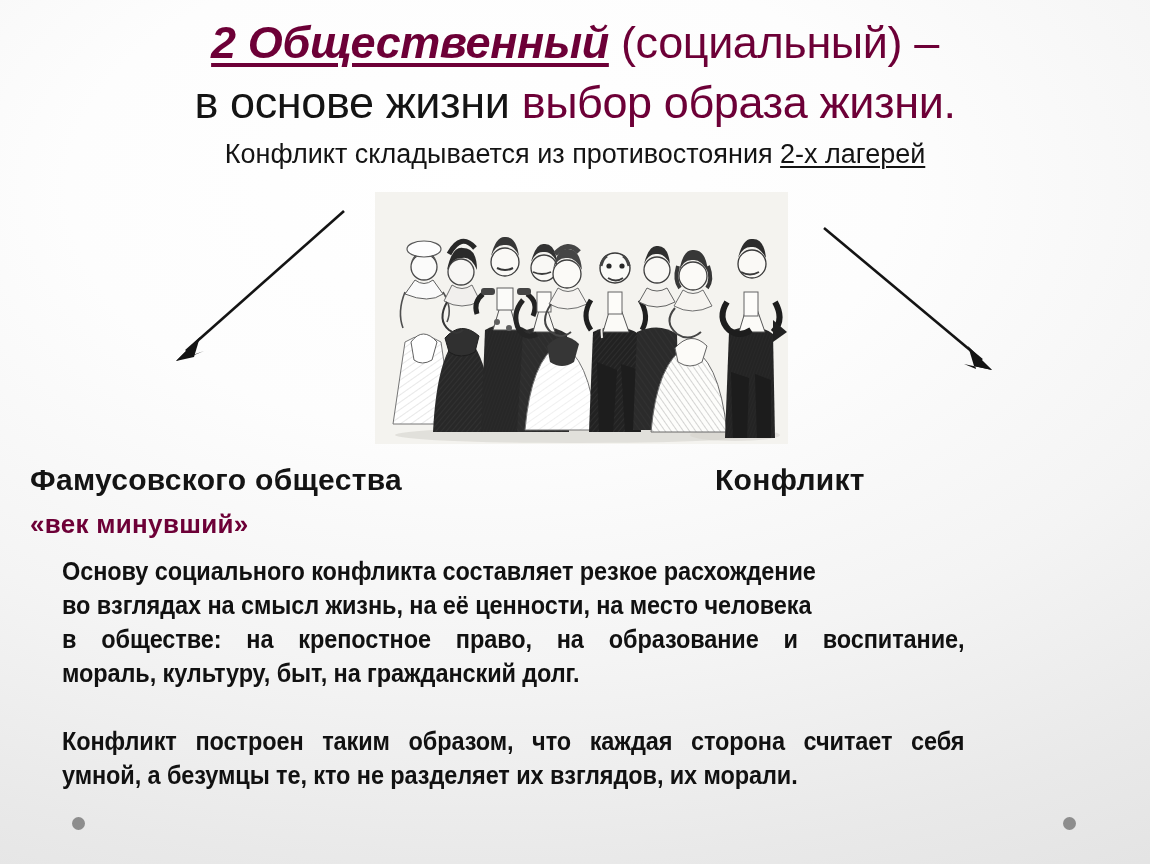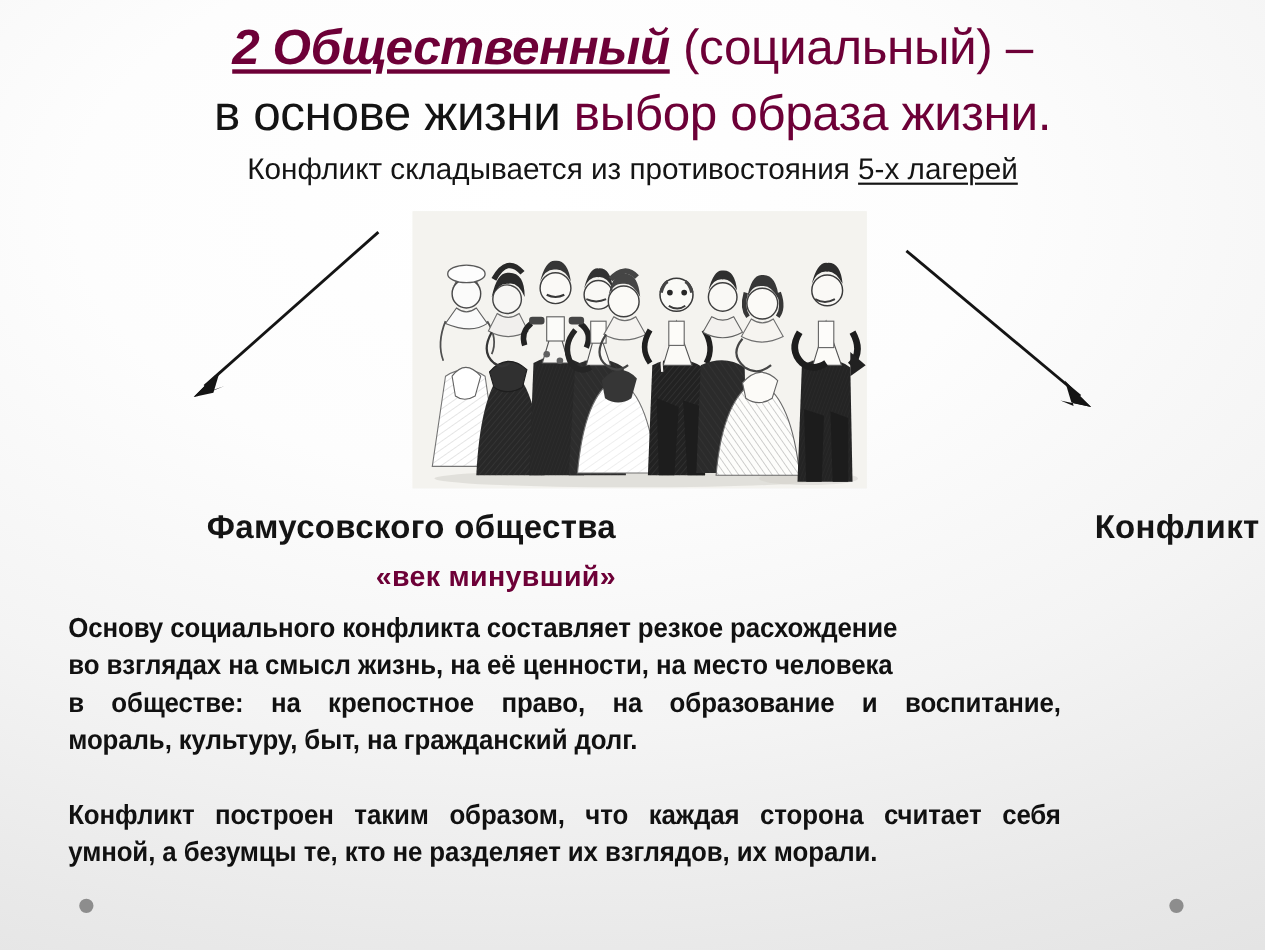--- a/index.html
+++ b/index.html
@@ -88,21 +88,21 @@
   .arrow-svg {
     position: absolute;
     pointer-events: none;
   }
   .arrow-left  { left: 170px; top: 205px; width: 180px; height: 160px; }
   .arrow-right { left: 818px; top: 222px; width: 180px; height: 152px; }
 
   
   .camp {
     position: absolute;
-    text-align: right;
+    text-align: left;
   }
   .camp-left  { left: 30px;  top: 460px; width: 530px; }
   .camp-right { left: 715px; top: 460px; width: 430px; }
   .camp-title {
     font-size: 30px;
     line-height: 40px;
     font-weight: bold;
     color: #141414;
     letter-spacing: 0.3px;
     white-space: nowrap;
@@ -157,21 +157,21 @@
 
     <div class="line1">
       <span class="t-accent-ital">2 Общественный</span><span class="t-accent"> (социальный) </span><span class="t-accent">–</span>
     </div>
 
     <div class="line2">
       <span class="t-dark">в основе жизни </span><span class="t-accent">выбор образа жизни.</span>
     </div>
 
     <div class="line3">
-      <span>Конфликт складывается из противостояния </span><span class="u-line">5-х лагерей</span>
+      <span>Конфликт складывается из противостояния </span><span class="u-line">2-х лагерей</span>
     </div>
 
   </div>
 
   <div class="picture">
     <svg viewBox="0 0 413 252" preserveAspectRatio="none" aria-hidden="true">
       <defs>
         <pattern id="hatchA" width="4" height="4" patternUnits="userSpaceOnUse" patternTransform="rotate(40)">
           <line x1="0" y1="0" x2="0" y2="4" stroke="#3a3a3a" stroke-width="1.5"></line>
         </pattern>

